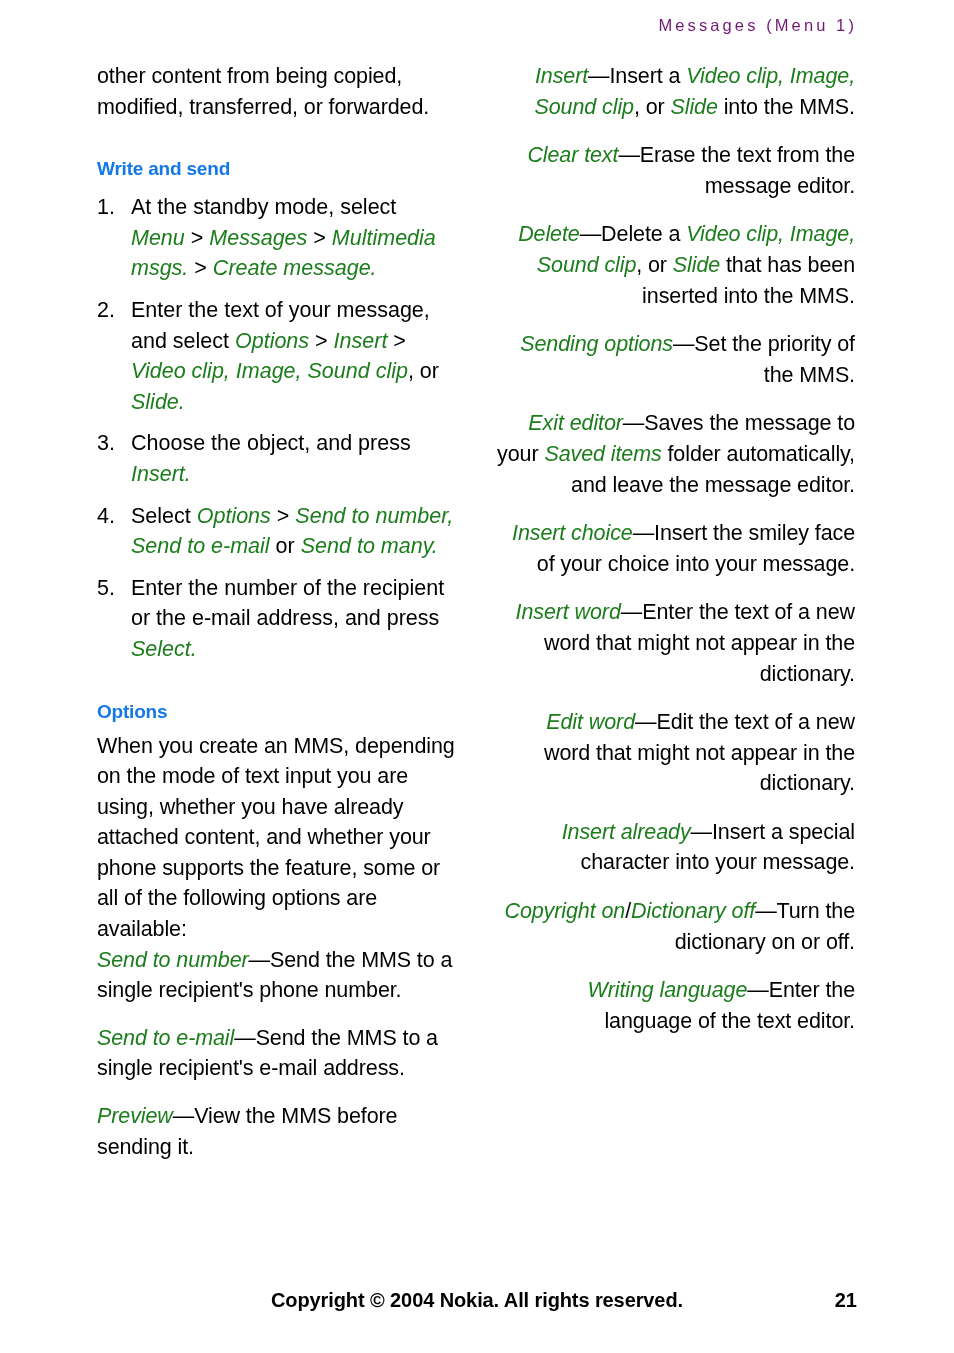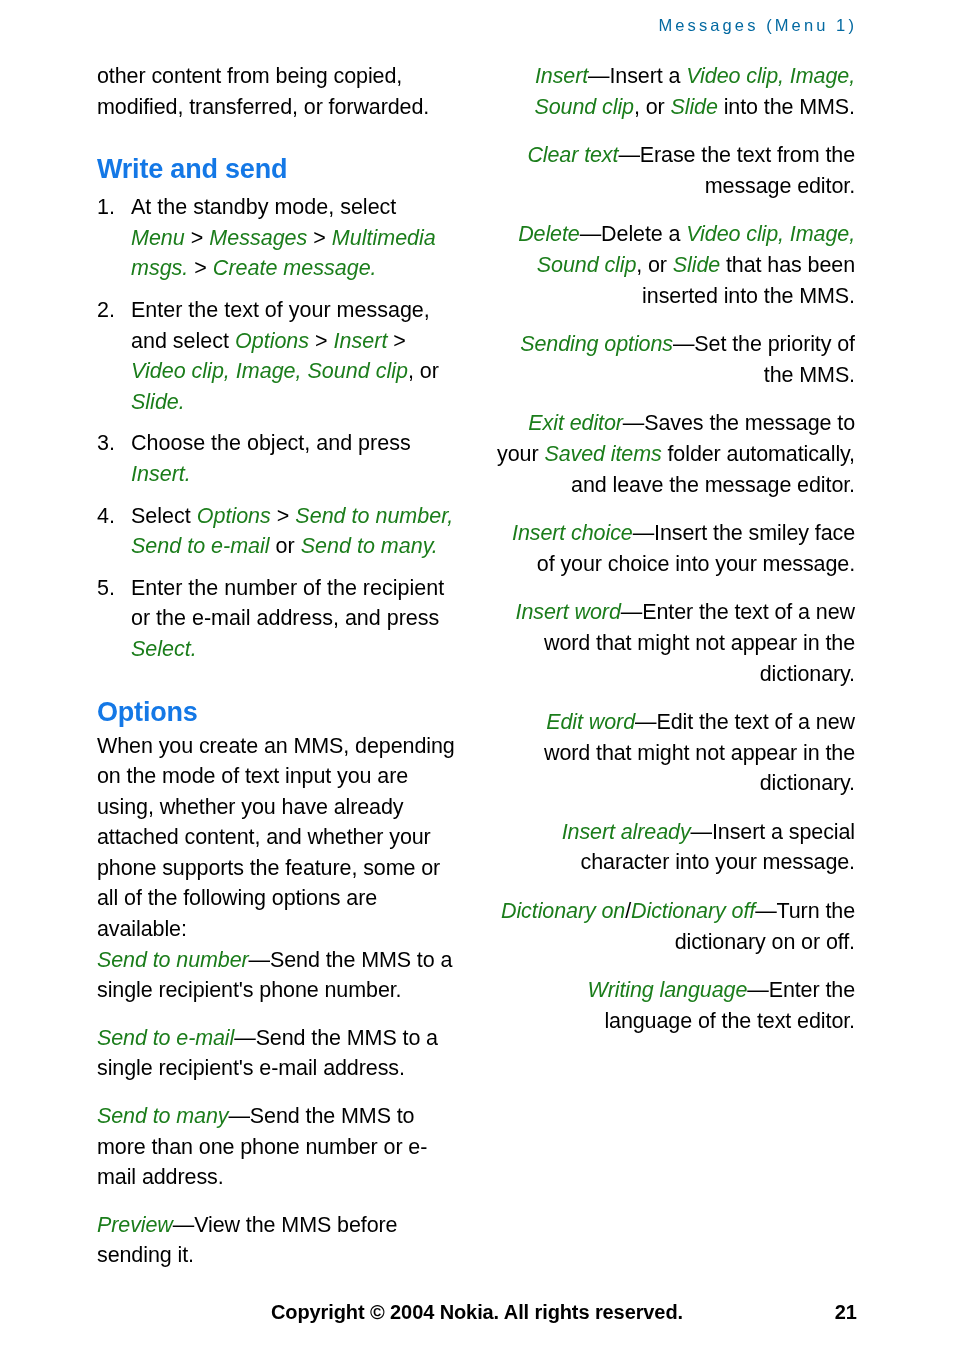--- a/index.html
+++ b/index.html
@@ -21,21 +21,21 @@
     inset: 0;
   }
 
   
   .running-head {
     position: absolute;
     top: 16px;
     right: 97px;
     font-size: 16.5px;
     letter-spacing: 3.1px;
-    color: #0369a1;
+    color: #701a75;
     white-space: nowrap;
   }
 
   
   .columns {
     position: absolute;
     top: 61px;
     left: 97px;
     width: 770px;
     height: 1180px;
@@ -58,21 +58,21 @@
 
   
   .body-para { margin-bottom: 0; }
 
   
   .def { margin-top: 17px; }
   .def:first-child { margin-top: 0; }
 
   
   .h2 {
-    font-size: 27px;
+    font-size: 19px;
     font-weight: bold;
     color: #1478E6;
     margin: 30px 0 6px 0;
     line-height: 34px;
     letter-spacing: -0.2px;
   }
   .h2.tight { margin-top: 30px; margin-bottom: 2px; }
 
   
   .ui {
@@ -108,21 +108,20 @@
   .col-right .def { margin-top: 18px; text-align: right; }
   .col-right .def:first-child { margin-top: 0; }
 
   
   .footer {
     position: absolute;
     left: 97px;
     right: 97px;
     top: 1286px;
     height: 30px;
-    margin-top: 12px;
   }
   .footer-copy {
     position: absolute;
     left: 0;
     right: 0;
     text-align: center;
     font-size: 20px;
     font-weight: bold;
     color: #000;
     line-height: 28px;
@@ -161,37 +160,36 @@
           <li><span class="num">5.</span><span><span>Enter the number of the recipient or the e-mail address, and press </span><span class="ui">Select</span><span class="ui">.</span></span></li>
         </ol>
 
       <h2 class="h2 tight">Options</h2>
 
       <p class="para">When you create an MMS, depending on the mode of text input you are using, whether you have already attached content, and whether your phone supports the feature, some or all of the following options are available:</p>
 
       <div id="left-defs">
           <p class="para def"><span class="ui">Send to number</span><span><span>—Send the MMS to a single recipient's phone number.</span></span></p>
           <p class="para def"><span class="ui">Send to e-mail</span><span><span>—Send the MMS to a single recipient's e-mail address.</span></span></p>
-          <p class="para def"><span class="ui">Send to many</span><span><span>—Send the MMS to more than one phone number or e-mail address.</span></span></p>
           <p class="para def"><span class="ui">Preview</span><span><span>—View the MMS before sending it.</span></span></p>
         </div>
     </div>
 
     <div class="col col-right">
       <div id="right-defs">
           <p class="para def"><span class="ui">Insert</span><span><span>—Insert a </span><span class="ui">Video clip</span><span class="ui">, </span><span class="ui">Image</span><span class="ui">, </span><span class="ui">Sound clip</span><span>, or </span><span class="ui">Slide</span><span> into the MMS.</span></span></p>
           <p class="para def"><span class="ui">Clear text</span><span><span>—Erase the text from the message editor.</span></span></p>
           <p class="para def"><span class="ui">Delete</span><span><span>—Delete a </span><span class="ui">Video clip</span><span class="ui">, </span><span class="ui">Image</span><span class="ui">, </span><span class="ui">Sound clip</span><span>, or </span><span class="ui">Slide</span><span> that has been inserted into the MMS.</span></span></p>
           <p class="para def"><span class="ui">Sending options</span><span><span>—Set the priority of the MMS.</span></span></p>
           <p class="para def"><span class="ui">Exit editor</span><span><span>—Saves the message to your </span><span class="ui">Saved items</span><span> folder automatically, and leave the message editor.</span></span></p>
           <p class="para def"><span class="ui">Insert choice</span><span><span>—Insert the smiley face of your choice into your message.</span></span></p>
           <p class="para def"><span class="ui">Insert word</span><span><span>—Enter the text of a new word that might not appear in the dictionary.</span></span></p>
           <p class="para def"><span class="ui">Edit word</span><span><span>—Edit the text of a new word that might not appear in the dictionary.</span></span></p>
           <p class="para def"><span class="ui">Insert already</span><span><span>—Insert a special character into your message.</span></span></p>
-          <p class="para def"><span class="ui">Dictionary on</span><span><span>/</span><span class="ui">Dictionary off</span><span>—Turn the dictionary on or off.</span></span></p>
+          <p class="para def"><span class="ui">Copyright on</span><span><span>/</span><span class="ui">Dictionary off</span><span>—Turn the dictionary on or off.</span></span></p>
           <p class="para def"><span class="ui">Writing language</span><span><span>—Enter the language of the text editor.</span></span></p>
         </div>
     </div>
 
   </div>
 
   <div class="footer">
     <div class="footer-copy">Copyright © 2004 Nokia. All rights reserved.</div>
     <div class="footer-page">21</div>
   </div>

